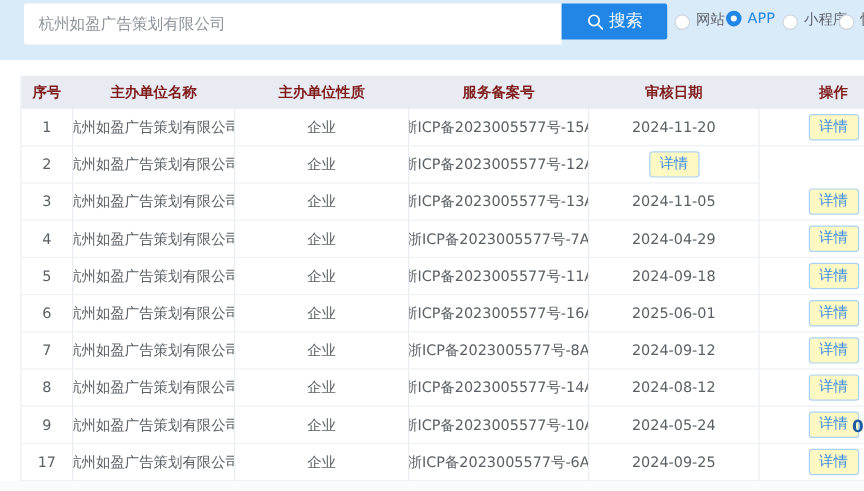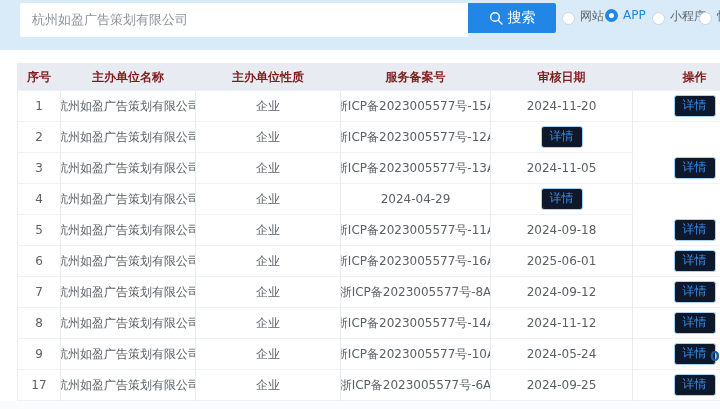--- a/index.html
+++ b/index.html
@@ -75,21 +75,21 @@
   .tbody-row { height: 31px; background: #ffffff; }
   .cell {
     display: flex; align-items: center; justify-content: center;
     border-right: 1px solid #e9ecf1;
     border-bottom: 1px solid #eef1f5;
     overflow: hidden; white-space: nowrap;
     padding: 0 2px;
   }
   .detail-btn {
     border: 1px solid #a9d3f5;
-    background: #0f172a;
+    background: #fef9c3;
     color: #3a8ee6;
     font-size: 12px; font-family: inherit;
     border-radius: 3px;
     padding: 2px 8px;
     cursor: pointer; line-height: 1.3;
   }
 
   .stray-zero {
     position: absolute; left: 710px; top: 348px;
     font-size: 14px; font-weight: bold; color: #1d5c9e;
@@ -173,20 +173,21 @@
     <div class="cell">2024-11-05</div>
     <div class="cell">
         <button class="detail-btn">详情</button>
       </div>
   </div>
 
   <div class="trow tbody-row">
     <div class="cell">4</div>
     <div class="cell">杭州如盈广告策划有限公司</div>
     <div class="cell">企业</div>
+    <div class="cell">浙ICP备2023005577号-7A</div>
     <div class="cell">2024-04-29</div>
     <div class="cell">
         <button class="detail-btn">详情</button>
       </div>
   </div>
 
   <div class="trow tbody-row">
     <div class="cell">5</div>
     <div class="cell">杭州如盈广告策划有限公司</div>
     <div class="cell">企业</div>
@@ -217,21 +218,21 @@
     <div class="cell">
         <button class="detail-btn">详情</button>
       </div>
   </div>
 
   <div class="trow tbody-row">
     <div class="cell">8</div>
     <div class="cell">杭州如盈广告策划有限公司</div>
     <div class="cell">企业</div>
     <div class="cell">浙ICP备2023005577号-14A</div>
-    <div class="cell">2024-11-12</div>
+    <div class="cell">2024-08-12</div>
     <div class="cell">
         <button class="detail-btn">详情</button>
       </div>
   </div>
 
   <div class="trow tbody-row">
     <div class="cell">9</div>
     <div class="cell">杭州如盈广告策划有限公司</div>
     <div class="cell">企业</div>
     <div class="cell">浙ICP备2023005577号-10A</div>

